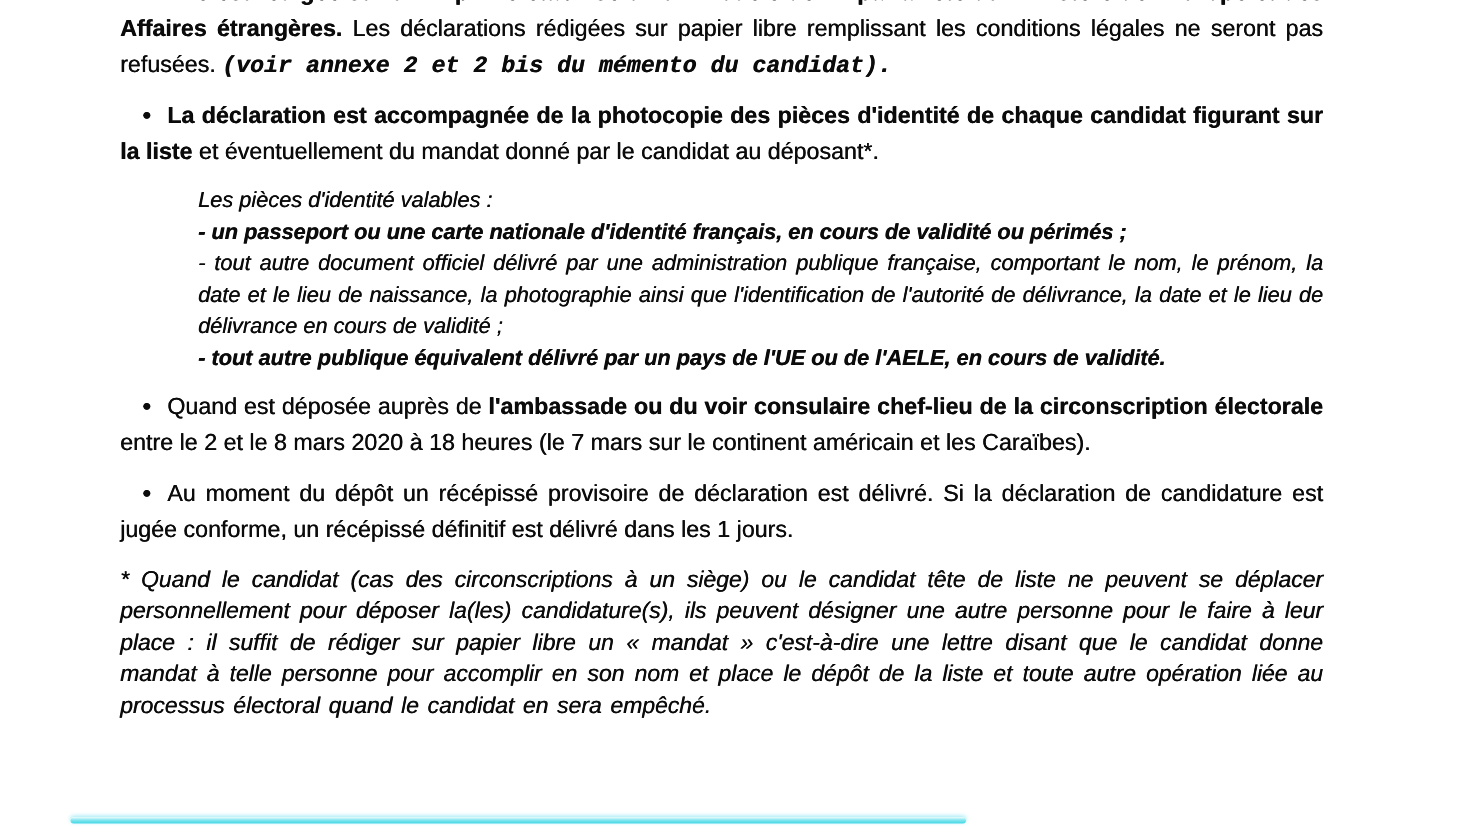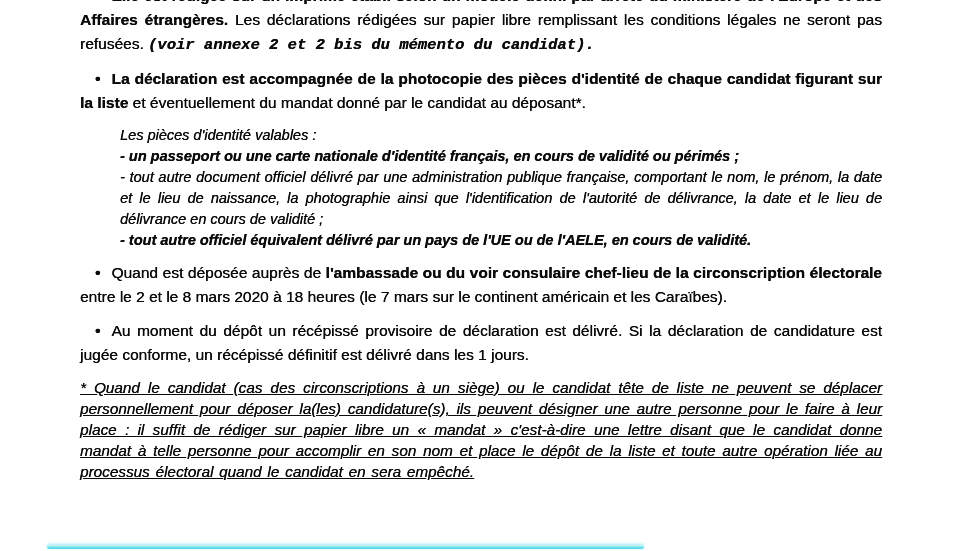--- a/index.html
+++ b/index.html
@@ -35,35 +35,34 @@
   .para.bulleted { text-indent: 15px; }
   .bullet {
     display: inline-block;
     text-indent: 0;
     margin-right: 11px;
     font-weight: bold;
   }
   .b { font-weight: bold; }
   .bi { font-weight: bold; font-style: italic; font-family: Liberation Mono, monospace; }
   .pieces {
-    margin: 2px 0 10px 40px;
+    margin: 2px 0 10px 52px;
     font-style: italic;
     font-size: 14.5px;
     line-height: 21px;
   }
   .pieces-heading { margin: 0 0 8px 0; }
   .pieces p { margin: 0; text-align: justify; }
   .pieces p.short { text-align: left; font-weight: bold; }
   .footnote {
     font-style: italic;
     font-size: 15.3px;
     line-height: 21px;
     text-align: justify;
     word-spacing: 1.5px;
-    text-decoration: underline;
   }
   .divider {
     position: absolute;
     left: 47px;
     top: 545px;
     width: 597px;
     height: 4px;
     border-radius: 2px;
     background: linear-gradient(180deg, #dff8fb 0%, #8ae7f0 40%, #41d6e6 100%);
     box-shadow: 0 -1px 3px rgba(120, 225, 240, 0.75);
@@ -80,21 +79,21 @@
     </p>
 
     <p class="para bulleted">
       <span class="bullet">•</span><span class="b">La déclaration est accompagnée de la photocopie des pièces d'identité de chaque candidat figurant sur la liste</span><span> et éventuellement du mandat donné par le candidat au déposant*.</span>
     </p>
 
     <div class="pieces">
       <p class="pieces-heading">Les pièces d'identité valables :</p>
       <p class="short">- un passeport ou une carte nationale d'identité français, en cours de validité ou périmés ;</p>
       <p>- tout autre document officiel délivré par une administration publique française, comportant le nom, le prénom, la date et le lieu de naissance, la photographie ainsi que l'identification de l'autorité de délivrance, la date et le lieu de délivrance en cours de validité ;</p>
-      <p class="short">- tout autre officiel équivalent délivré par un pays de l'UE ou de l'AELE, en cours de validité.</p>
+      <p class="short">- tout autre publique équivalent délivré par un pays de l'UE ou de l'AELE, en cours de validité.</p>
     </div>
 
     <p class="para bulleted">
       <span class="bullet">•</span><span>Quand est déposée auprès de </span><span class="b">l'ambassade ou du voir consulaire chef-lieu de la circonscription électorale</span><span> entre le 2 et le 8 mars 2020 à 18 heures (le 7 mars sur le continent américain et les Caraïbes).</span>
     </p>
 
     <p class="para bulleted">
       <span class="bullet">•</span><span>Au moment du dépôt un récépissé provisoire de déclaration est délivré. Si la déclaration de candidature est jugée conforme, un récépissé définitif est délivré dans les 1 jours.</span>
     </p>
 

